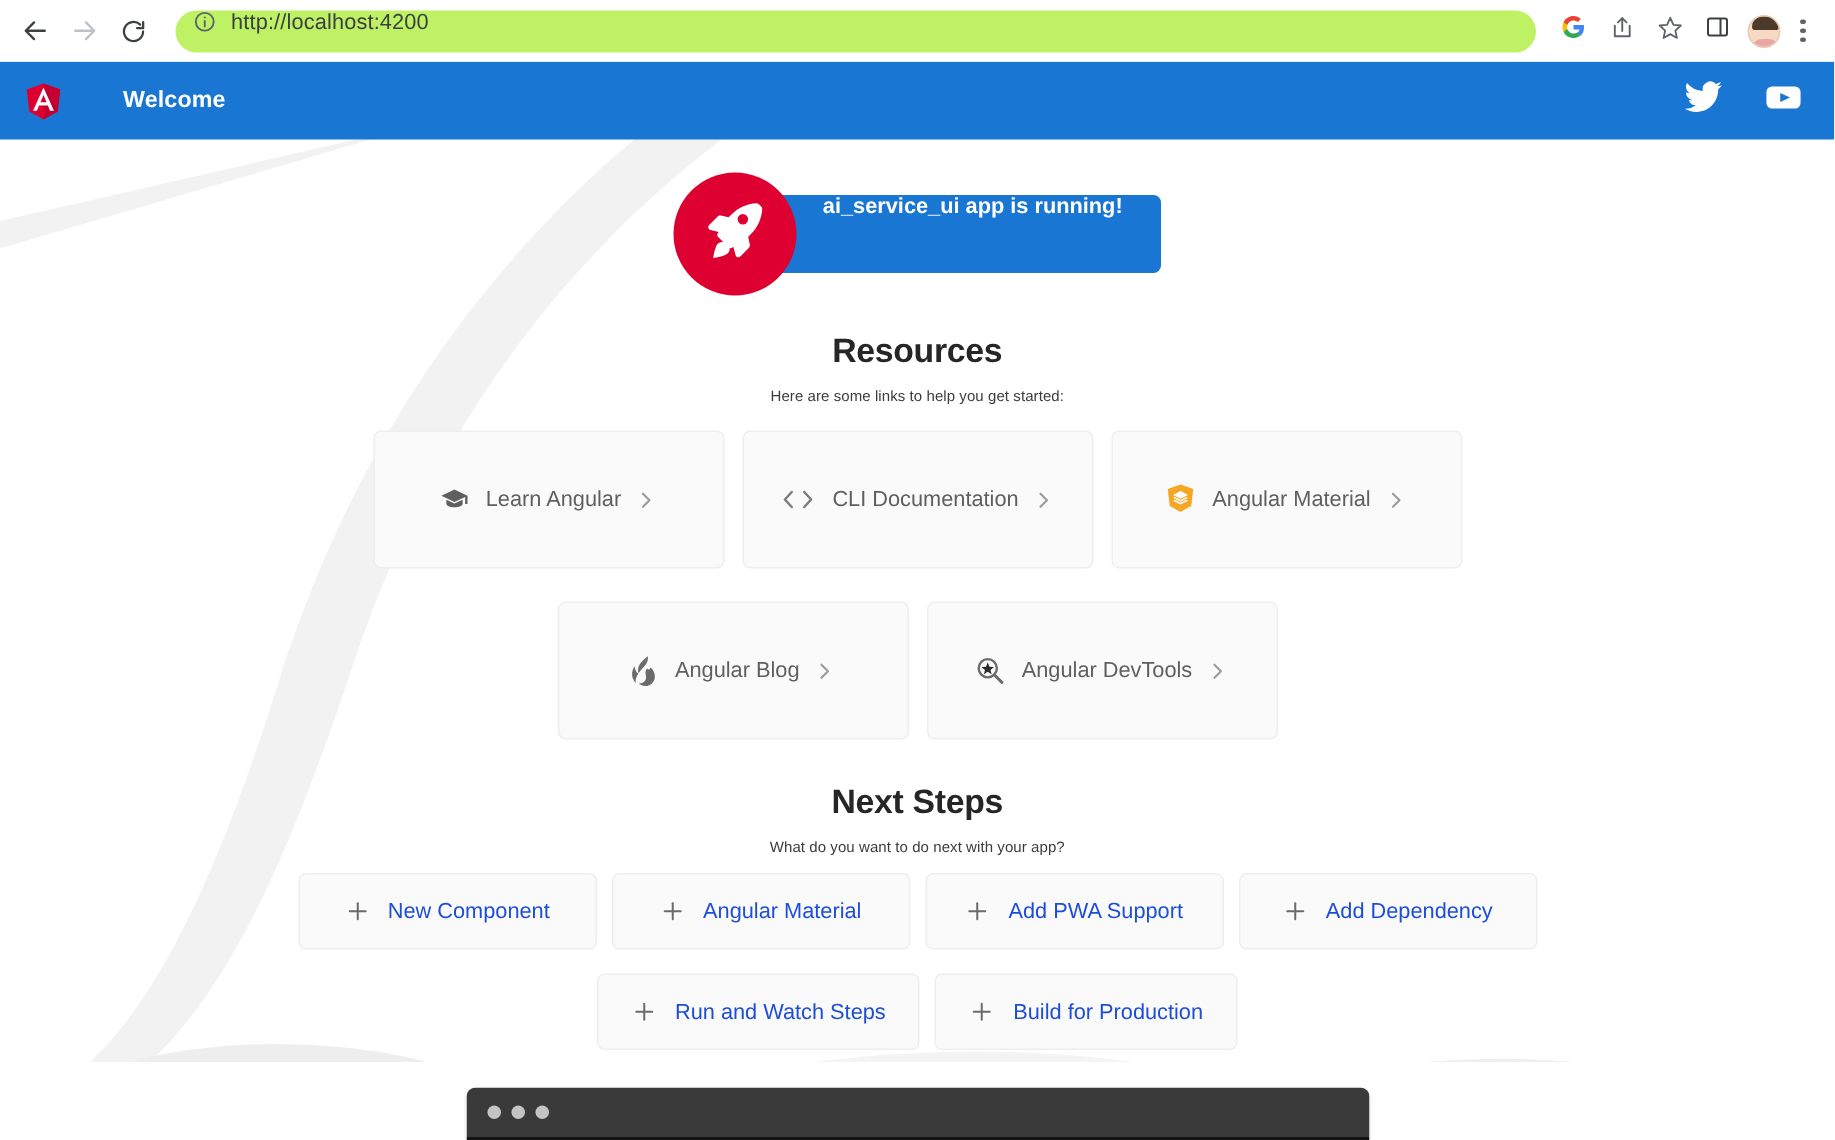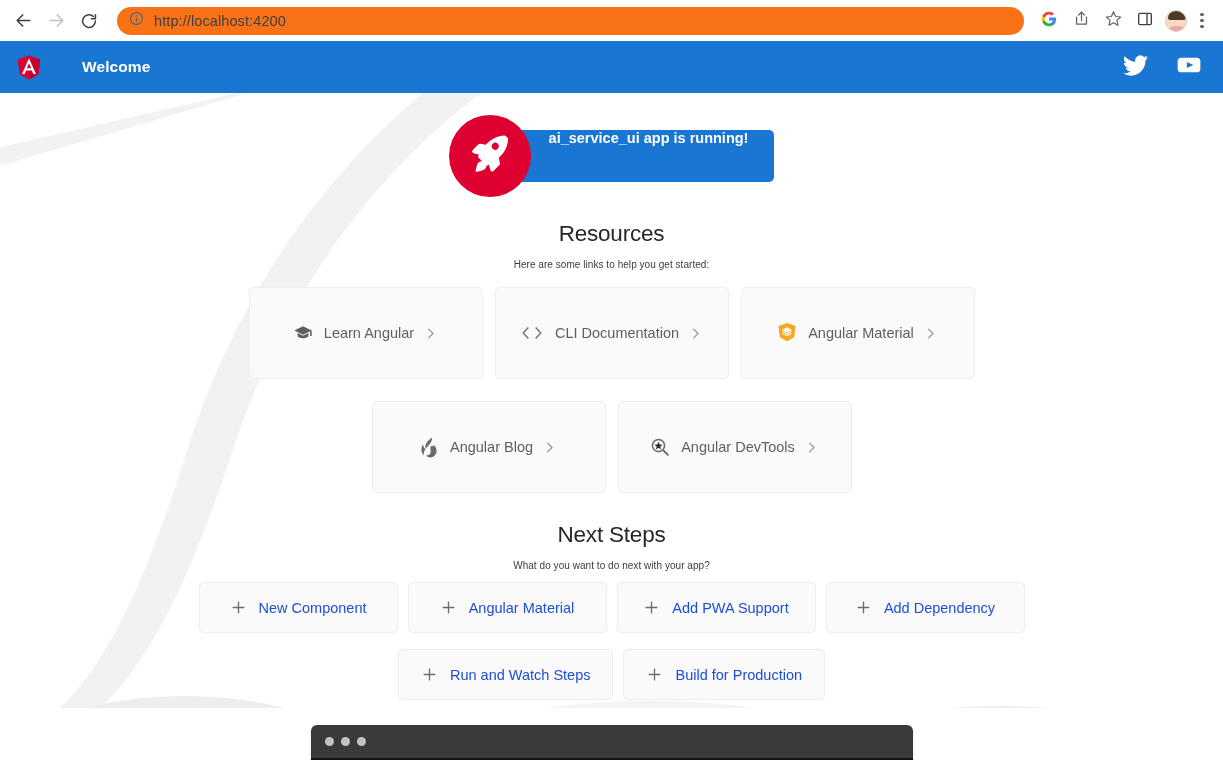--- a/index.html
+++ b/index.html
@@ -25,24 +25,24 @@
     width: 30px; height: 30px;
     display: flex; align-items: center; justify-content: center;
     border-radius: 50%;
     flex: 0 0 auto;
     margin-right: 3px;
   }
   .nav-btn svg { display: block; }
   .omnibox {
     flex: 1 1 auto;
     height: 28px;
-    background: #f97316;
+    background: #bef264;
     border-radius: 14px;
     display: flex;
-    align-items: center;
+    align-items: flex-start;
     padding: 0 12px;
     margin: 0 7px 0 10px;
     min-width: 0;
   }
   .omnibox .info-ic { flex: 0 0 auto; margin-right: 10px; display:block; }
   .omnibox .url {
     font-size: 14.5px;
     color: #3c4043;
     white-space: nowrap;
     overflow: hidden;
@@ -147,21 +147,21 @@
     margin-left: -62px;
     position: relative; z-index: 2;
     white-space: nowrap;
     min-width: 290px;
     justify-content: center;
   }
 
   
   .section-title {
     font-size: 22.5px;
-    font-weight: normal;
+    font-weight: bold;
     color: #262626;
     margin-top: 24px;
     letter-spacing: -.2px;
   }
   .section-sub {
     font-size: 10px;
     color: #3c3c3c;
     margin-top: 12px;
     letter-spacing: .05px;
   }

